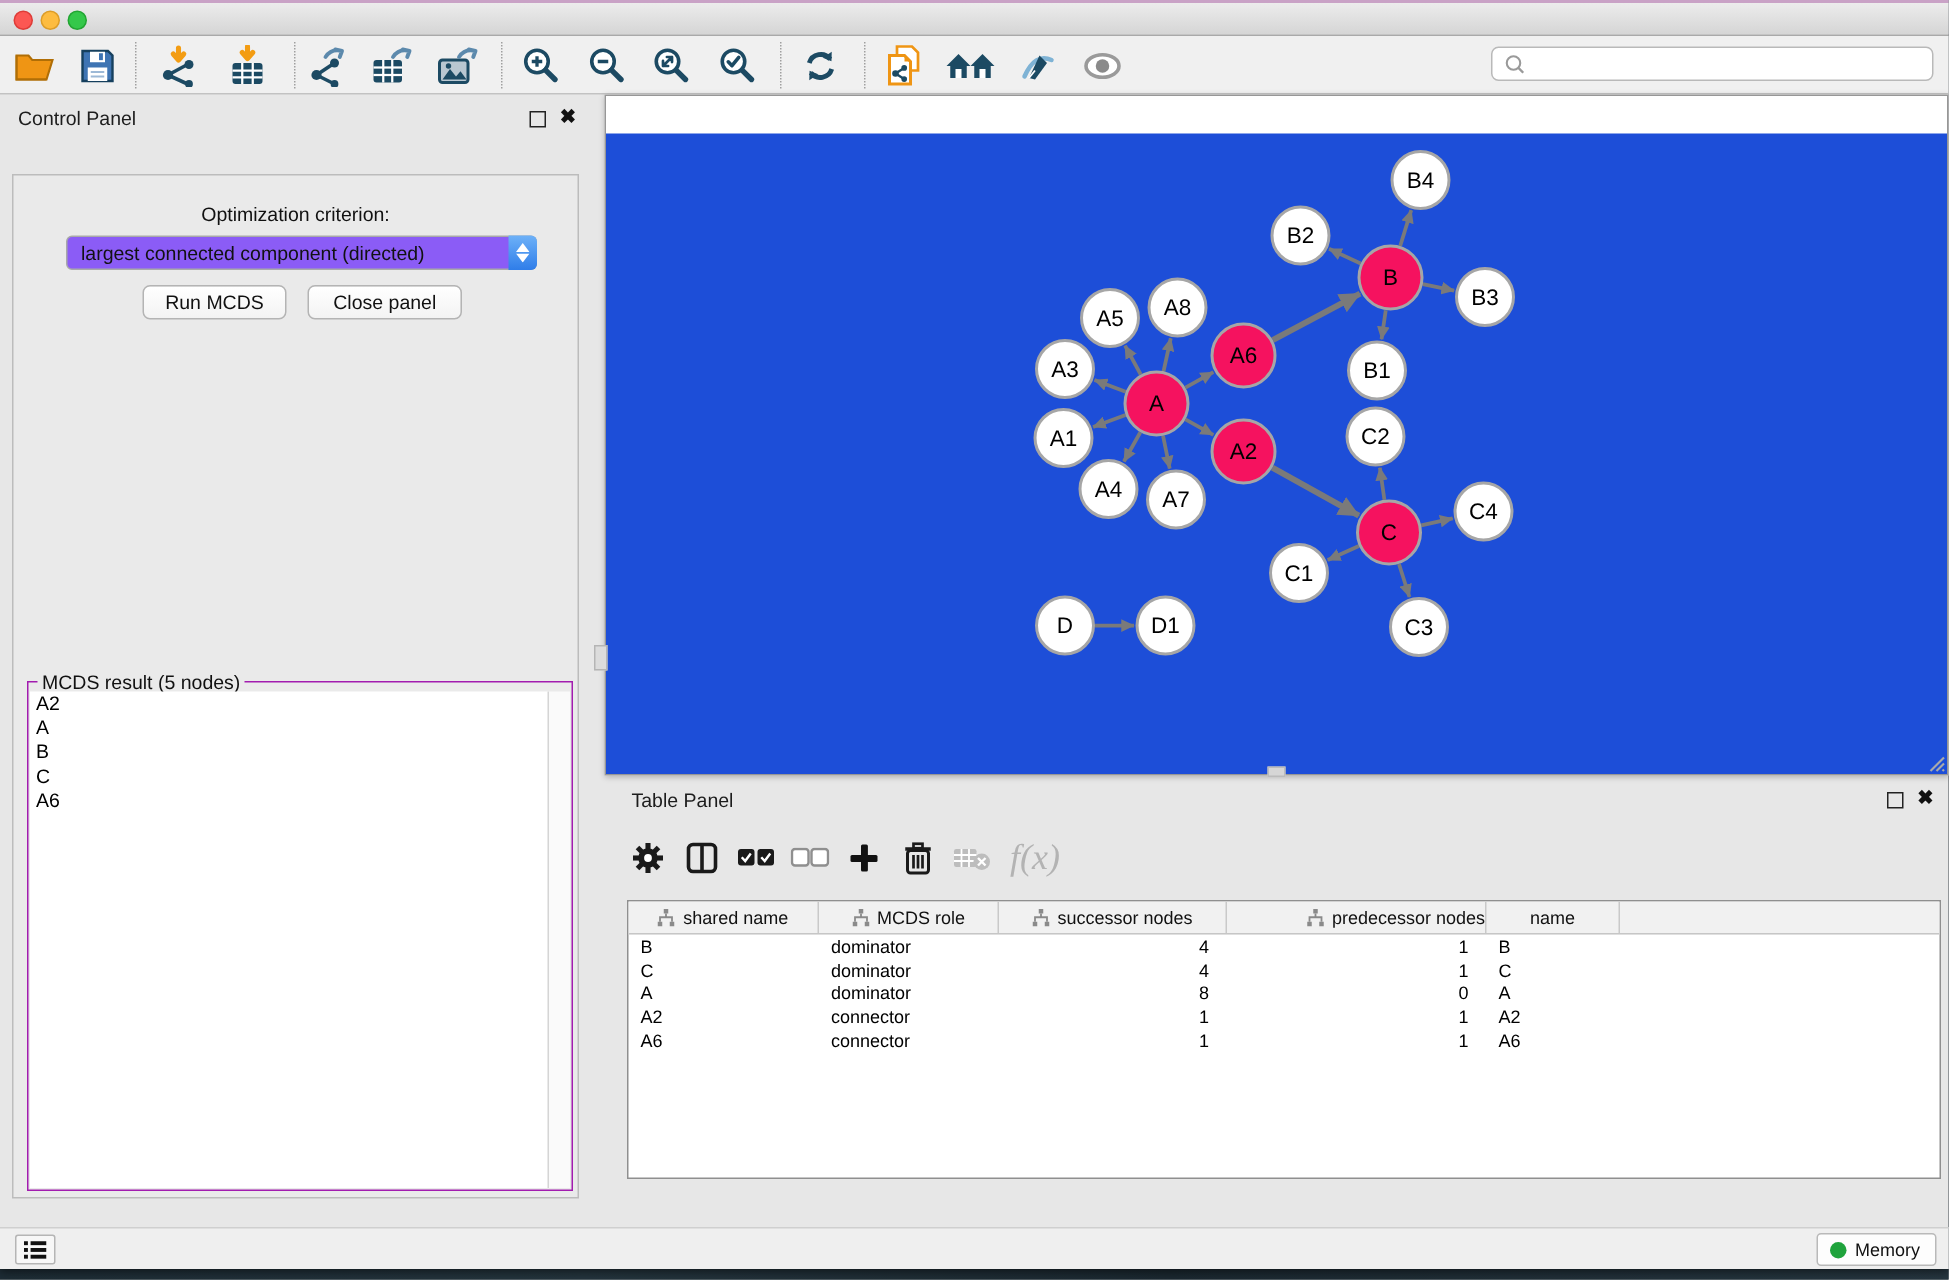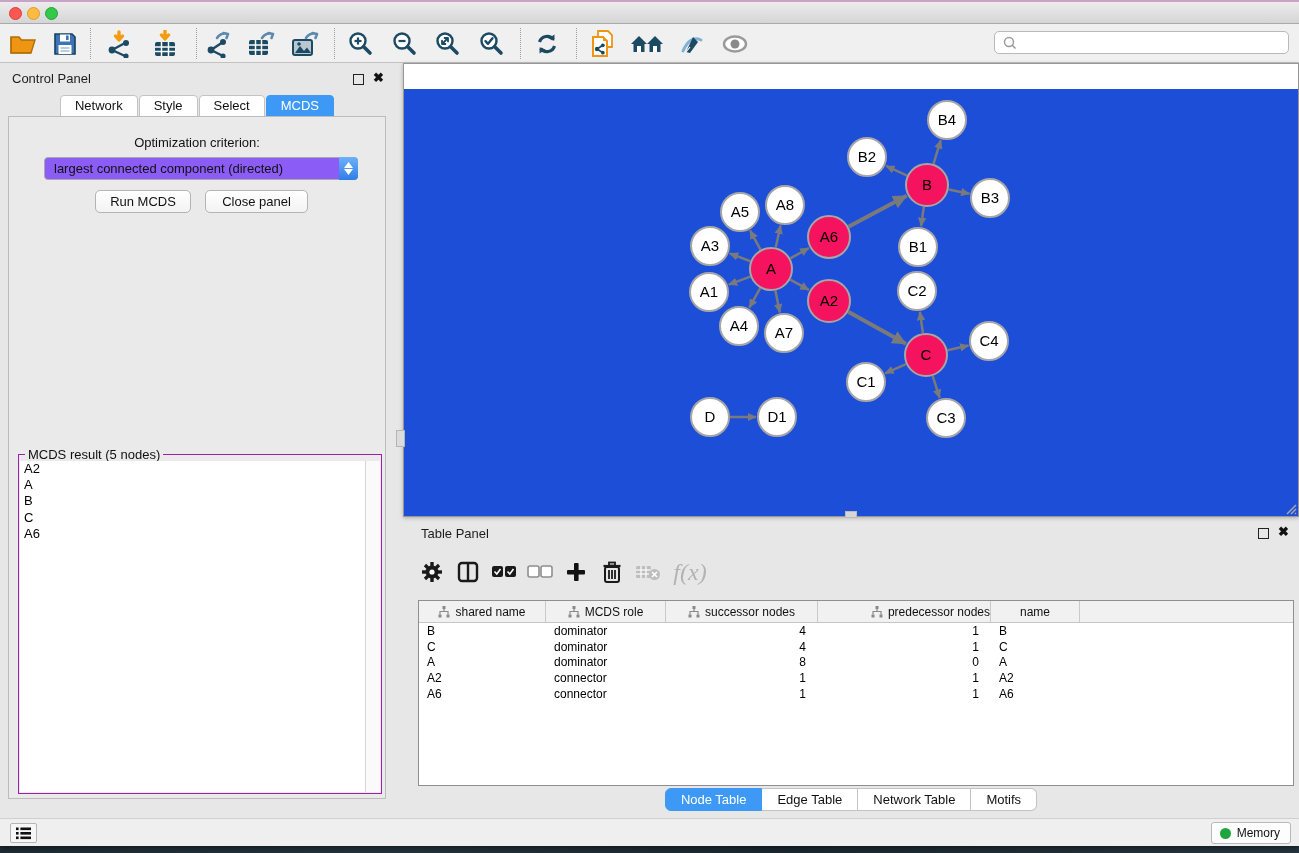--- a/index.html
+++ b/index.html
@@ -237,26 +237,20 @@
         <line x1="11.3" y1="10.3" x2="14.5" y2="13.5" stroke="#9a9a9a" stroke-width="1.6"></line>
       </svg>
       <input placeholder="" style="">
     </div>
   </div>
 
   <div class="control-panel">
     <div class="panel-title">Control Panel</div>
     <div class="float-icon" style="right:28px"></div>
     <div class="close-icon" style="right:8px">✖</div>
-    <div class="ctab-row" id="control-tabs">
-          <div class="ctab">Network</div>
-          <div class="ctab">Style</div>
-          <div class="ctab">Select</div>
-          <div class="ctab sel">MCDS</div>
-        </div>
     <div class="cp-body">
       <div class="opt-label">Optimization criterion:</div>
       <div class="dropdown">
         <span class="val">largest connected component (directed)</span>
         <span class="stepper">
           <svg width="9" height="6" viewBox="0 0 9 6">
                 <path d="M4.5 0 L9 6 H0 Z" fill="#fff"></path>
               </svg>
           <svg width="9" height="6" viewBox="0 0 9 6">
                 <path d="M4.5 6 L0 0 H9 Z" fill="#fff"></path>
@@ -551,26 +545,20 @@
             <div class="tr">
               <div class="td" style="width: 127px; text-align: left; padding: 0px 0px 0px 8px;">A6</div>
               <div class="td" style="width: 120px; text-align: left; padding: 0px 0px 0px 8px;">connector</div>
               <div class="td" style="width: 152px; text-align: right; padding: 0px 12px 0px 0px;">1</div>
               <div class="td" style="width: 173px; text-align: right; padding: 0px 12px 0px 0px;">1</div>
               <div class="td" style="width: 89px; text-align: left; padding: 0px 0px 0px 8px;">A6</div>
             </div>
           </div>
     </div>
 
-    <div class="btab-row" id="bottom-tabs">
-          <div class="btab sel">Node Table</div>
-          <div class="btab">Edge Table</div>
-          <div class="btab">Network Table</div>
-          <div class="btab">Motifs</div>
-        </div>
   </div>
 
   <div class="statusbar">
     <div class="list-btn">
       <svg width="15" height="13" viewBox="0 0 15 13">
         <rect x="0" y="0.5" width="2.6" height="2.6" fill="#111"></rect>
             <rect x="4.4" y="0.5" width="10.6" height="2.6" fill="#111"></rect>
         <rect x="0" y="5" width="2.6" height="2.6" fill="#111"></rect>
             <rect x="4.4" y="5" width="10.6" height="2.6" fill="#111"></rect>
         <rect x="0" y="9.5" width="2.6" height="2.6" fill="#111"></rect>

